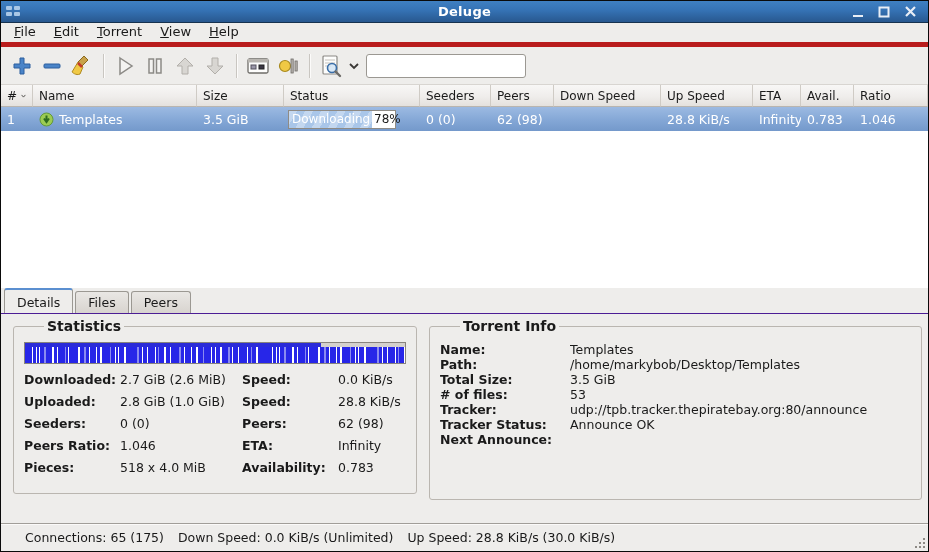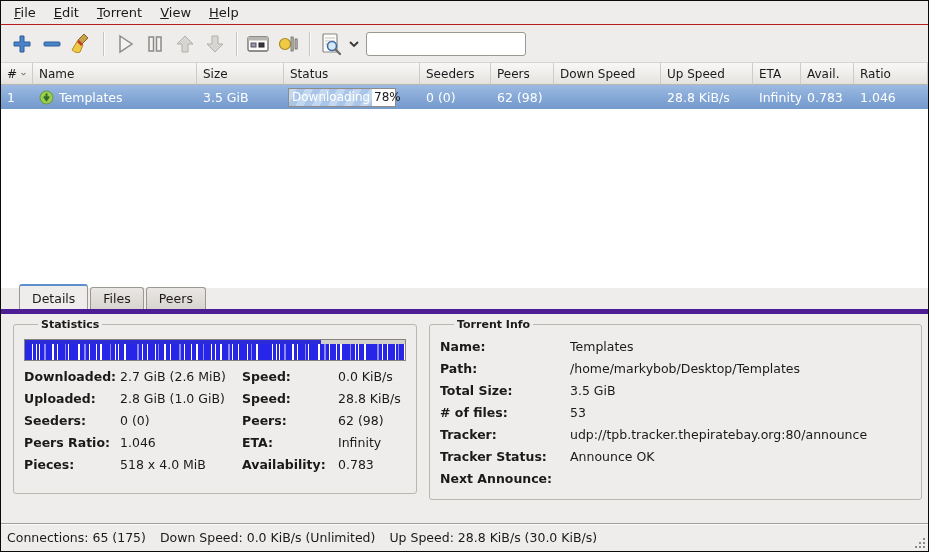--- a/index.html
+++ b/index.html
@@ -8,21 +8,21 @@
 
   
   .titlebar { height:22px; flex:0 0 22px; background:linear-gradient(180deg,#3f80c2 0%,#3572b4 45%,#28588f 100%); display:flex; align-items:center; position:relative; border-bottom:1px solid #16324f; }
   .win-icon { width:16px; height:12px; margin-left:5px; display:grid; grid-template-columns:6px 6px; grid-template-rows:4px 4px; gap:2px; }
   .win-icon span { background:#a9c7e6; border-radius:1px; }
   .win-title { position:absolute; left:0; right:0; text-align:center; color:#fff; font-weight:bold; font-size:13px; letter-spacing:0.3px; }
   .win-controls { margin-left:auto; display:flex; gap:6px; padding-right:8px; z-index:2; }
   .win-btn { width:20px; height:16px; display:flex; align-items:center; justify-content:center; cursor:default; }
 
   
-  .menubar { height:24px; flex:0 0 24px; display:flex; align-items:center; background:#eeedeb; padding-left:4px; border-bottom:1px solid #b91c1c; }
+  .menubar { height:24px; flex:0 0 24px; display:flex; align-items:flex-end; background:#eeedeb; padding-left:4px; border-bottom:5px solid #b91c1c; }
   .menu-item { padding:3px 9px; font-size:13px; color:#1a1a1a; }
   .menu-item u { text-decoration:underline; }
 
   
   .toolbar { height:38px; flex:0 0 38px; display:flex; align-items:center; background:#eeedeb; padding-left:6px; border-bottom:1px solid #d8d5d1; }
   .tool-btn { width:30px; height:30px; display:flex; align-items:center; justify-content:center; border-radius:3px; }
   .tool-sep { width:1px; height:24px; background:#c9c6c1; margin:0 6px; box-shadow:1px 0 0 #fcfbfa; }
   .filter-entry { width:160px; height:24px; border:1px solid #9b9892; border-radius:3px; background:#fff; font-size:13px; padding:0 6px; outline:none; margin-left:6px; }
   .chev { margin-left:2px; }
 
@@ -34,54 +34,80 @@
   .torrent-row { height:24px; background:linear-gradient(180deg,#9cbae2 0%,#84a7d6 55%,#7499cb 100%); color:#fff; font-size:12.5px; }
   .rcell { display:flex; align-items:center; padding:0 6px; white-space:nowrap; overflow:hidden; }
 
   .pbar { position:relative; width:108px; height:19px; border:1px solid #8f8b85; background:#fff; font-size:12px; }
   .pbar .tdark { position:absolute; left:3px; top:1px; color:#1a1a1a; white-space:nowrap; }
   .pbar .fill { position:absolute; left:0; top:0; height:100%; overflow:hidden;
       background:repeating-linear-gradient(120deg, rgba(255,255,255,0.30) 0 7px, rgba(255,255,255,0) 7px 14px), #a9c6e9; }
   .pbar .twhite { position:absolute; left:3px; top:1px; color:#fff; white-space:nowrap; }
 
   
-  .tabbar { height:26px; flex:0 0 26px; background:#eeedeb; display:flex; align-items:flex-end; padding-left:18px; border-bottom:5px solid #4c1d95; }
+  .tabbar { height:26px; flex:0 0 26px; background:#eeedeb; display:flex; align-items:flex-end; padding-left:3px; border-bottom:1px solid #4c1d95; }
   .tab { font-size:12.5px; color:#1a1a1a; border:1px solid #9b9892; border-bottom:none; border-radius:3px 3px 0 0; padding:3px 12px 4px; margin-right:2px; background:linear-gradient(180deg,#e9e7e4,#d8d4cf); height:22px; }
   .tab.active { background:#eeedeb; height:25px; padding-top:5px; border-top:2px solid #5b8fd0; position:relative; z-index:2; }
 
   .panel { flex:0 0 209px; height:209px; background:#eeedeb; position:relative; }
   fieldset { border:1px solid #bab6b0; border-radius:3px; position:absolute; background:#eeedeb; }
-  legend { font-size:11px; font-weight:bold; padding:0 3px; margin-left:14px; color:#1a1a1a; }
+  legend { font-size:14px; font-weight:bold; padding:0 3px; margin-left:20px; color:#1a1a1a; }
   .fs-stats { left:12px; top:4px; width:404px; height:176px; padding:4px 10px; }
   .fs-info  { left:428px; top:4px; width:493px; height:182px; padding:6px 10px; }
 
   .pieces { position:relative; width:100%; height:22px; border:1px solid #87837d; background:#fff; overflow:hidden; margin:4px 0 8px; }
   .pieces-top { position:absolute; left:0; top:0; height:4px; width:100%; background:#d4d1cd; }
   .pieces-top .pt-fill { position:absolute; left:0; top:0; height:100%; background:#2b2bd8; }
   .pieces-stripes { position:absolute; left:0; top:4px; right:0; bottom:0; display:flex; }
   .pieces-stripes i { height:100%; flex:0 0 auto; }
   .pc-b { background:#2726e8; } .pc-l { background:#8a8af0; } .pc-w { background:#ffffff; }
 
   .stats-grid { display:grid; grid-template-columns:96px 122px 96px 1fr; row-gap:7px; font-size:12.5px; color:#1a1a1a; }
   .stats-grid .lbl { font-weight:bold; }
-  .info-grid { display:grid; grid-template-columns:130px 1fr; row-gap:7px; font-size:12.5px; color:#1a1a1a; margin-top:2px; }
+  .info-grid { display:grid; grid-template-columns:130px 1fr; font-size:12.5px; color:#1a1a1a; margin-top:2px; }
   .info-grid .lbl { font-weight:bold; white-space:nowrap; }
   .info-grid .val { white-space:nowrap; overflow:hidden; }
 
   
-  .statusbar { flex:0 0 28px; height:28px; background:#eeedeb; border-top:1px solid #a19e99; box-shadow:inset 0 1px 0 #fbfaf9; display:flex; align-items:center; font-size:12.5px; color:#1a1a1a; padding:0 6px; position:relative; }
+  .statusbar { flex:0 0 28px; height:28px; background:#eeedeb; border-top:1px solid #a19e99; box-shadow:inset 0 1px 0 #fbfaf9; display:flex; align-items:center; font-size:12.5px; color:#1a1a1a; padding:0 24px; position:relative; }
   .sb-part { margin-right:14px; white-space:nowrap; }
   .grip { position:absolute; right:2px; bottom:2px; }
   svg { display:block; }
 </style>
 </head>
 <body>
 
 <div class="window">
 
+  <div class="titlebar">
+    <div class="win-icon">
+        <span></span>
+        <span></span>
+        <span></span>
+        <span></span>
+      </div>
+    <div class="win-title">Deluge</div>
+    <div class="win-controls">
+      <div class="win-btn">
+        <svg width="12" height="12" viewBox="0 0 12 12">
+            <rect x="1" y="9" width="10" height="2" fill="#e8eef6"></rect>
+          </svg>
+      </div>
+      <div class="win-btn">
+        <svg width="12" height="12" viewBox="0 0 12 12">
+            <rect x="1.5" y="1.5" width="9" height="9" fill="none" stroke="#e8eef6" stroke-width="2"></rect>
+          </svg>
+      </div>
+      <div class="win-btn">
+        <svg width="13" height="13" viewBox="0 0 13 13">
+            <path d="M2 2 L11 11 M11 2 L2 11" stroke="#e8eef6" stroke-width="2.2"></path>
+          </svg>
+      </div>
+    </div>
+  </div>
 
   <div class="menubar">
     <span class="menu-item"><u>F</u>ile</span>
     <span class="menu-item"><u>E</u>dit</span>
     <span class="menu-item"><u>T</u>orrent</span>
     <span class="menu-item"><u>V</u>iew</span>
     <span class="menu-item"><u>H</u>elp</span>
   </div>
 
   <div class="toolbar">

